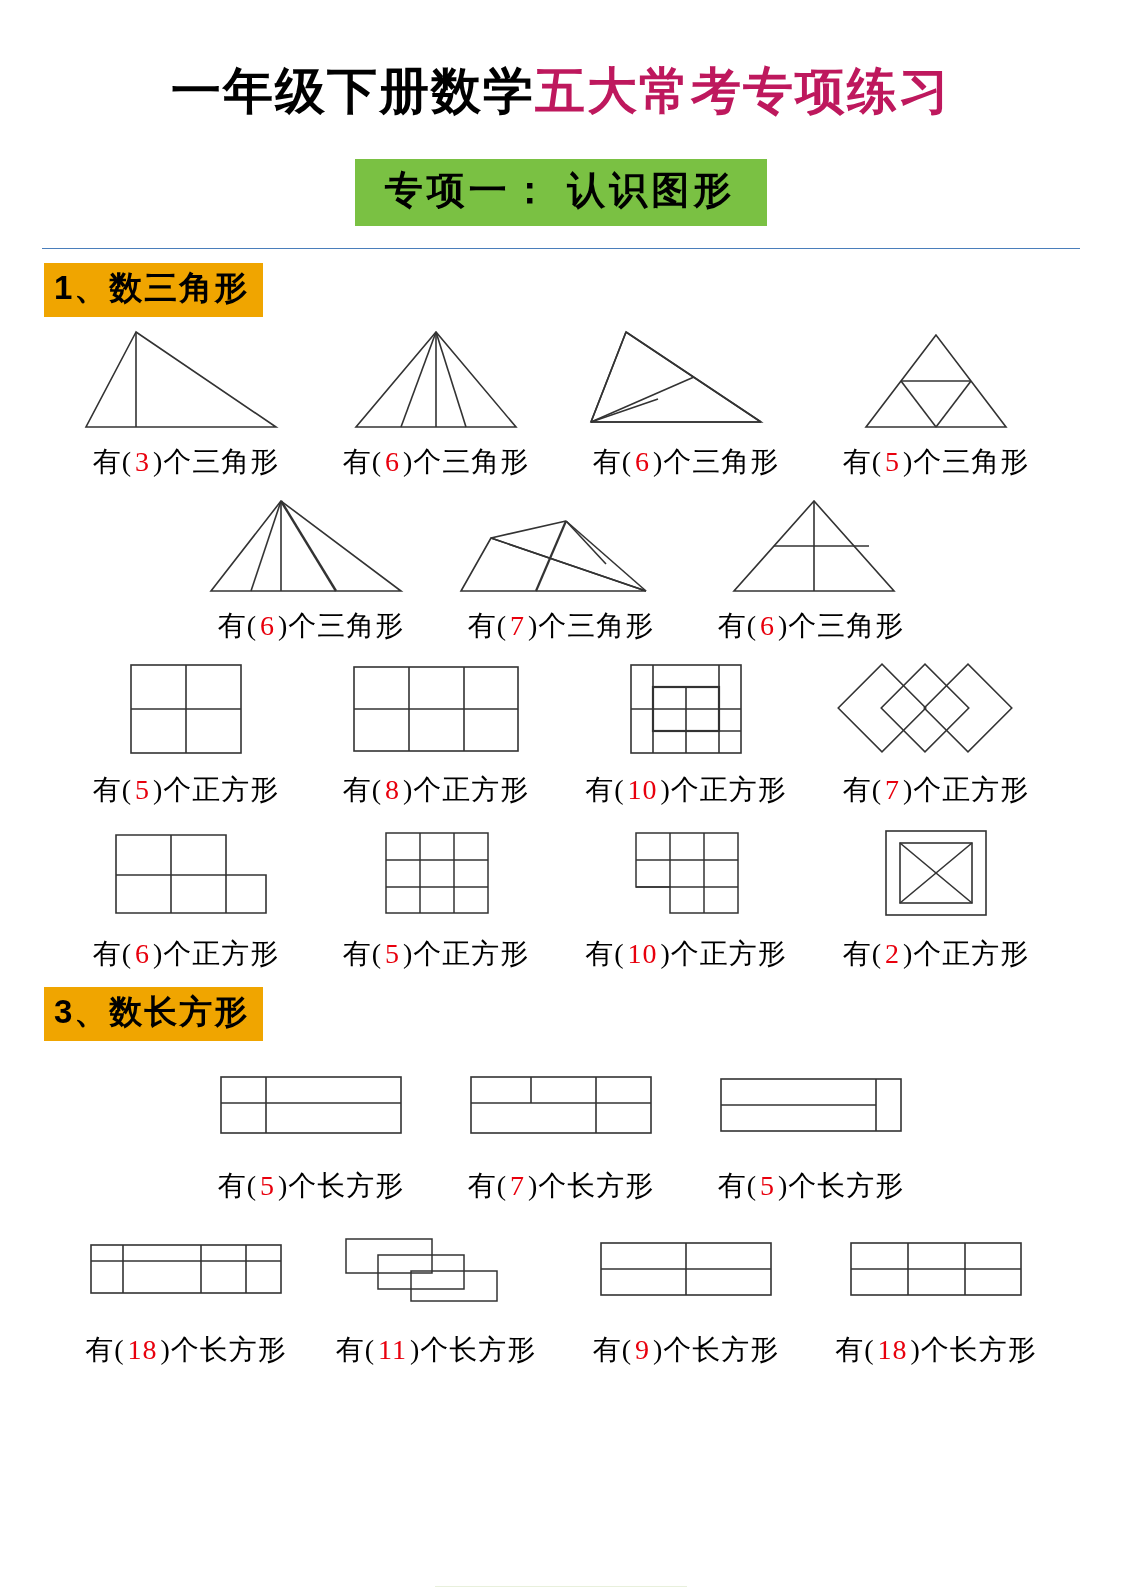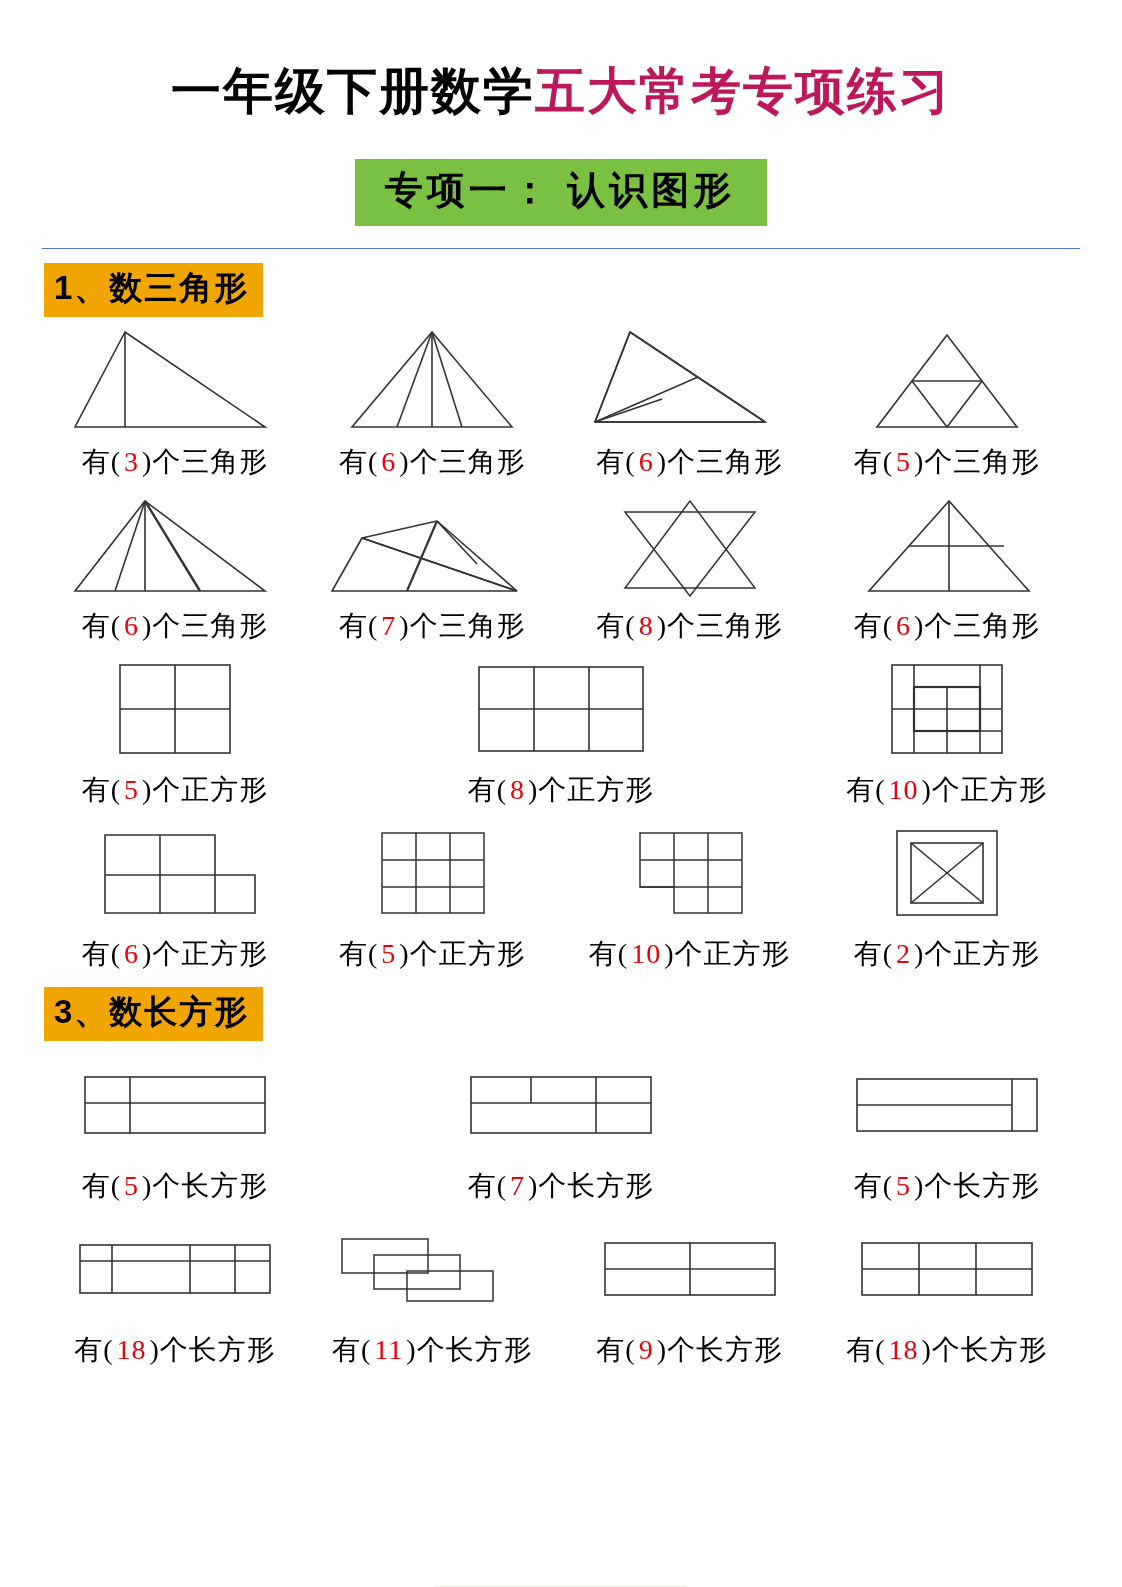--- a/index.html
+++ b/index.html
@@ -63,21 +63,21 @@
     font-size: 33px;
     font-weight: bold;
     letter-spacing: 2px;
     padding: 3px 14px 6px 10px;
     font-family: "Liberation Sans", "DejaVu Sans", sans-serif;
   }
 
   
   .row {
     display: flex;
-    justify-content: space-between;
+    justify-content: center;
     align-items: flex-end;
     padding: 0 14px;
     margin-top: 8px;
   }
   .cell {
     width: 250px;
     display: flex;
     flex-direction: column;
     align-items: center;
   }
@@ -228,33 +228,20 @@
             <line x1="35" y1="42" x2="110" y2="25"></line>
             <line x1="110" y1="25" x2="150" y2="68"></line>
           </g>
         </svg>
       </div>
       <div class="caption">
         <span>有(</span><span class="num">7</span><span>)个三角形</span>
       </div>
     </div>
 
-    <div class="cell">
-      <div class="fig">
-        <svg width="170" height="105" viewBox="0 0 170 105">
-          <g stroke="#333" stroke-width="1.5" fill="none">
-            <path d="M85 5 L20 92 L150 92 Z"></path>
-            <path d="M85 100 L20 16 L150 16 Z"></path>
-          </g>
-        </svg>
-      </div>
-      <div class="caption">
-        <span>有(</span><span class="num">8</span><span>)个三角形</span>
-      </div>
-    </div>
 
     <div class="cell">
       <div class="fig">
         <svg width="185" height="105" viewBox="0 0 185 105">
           <g stroke="#333" stroke-width="1.6" fill="none">
             <path d="M95 5 L15 95 L175 95 Z"></path>
             <line x1="55" y1="50" x2="150" y2="50"></line>
             <line x1="95" y1="5" x2="95" y2="95"></line>
           </g>
         </svg>
@@ -310,20 +297,34 @@
             <line x1="10" y1="52" x2="120" y2="52"></line>
             <line x1="32" y1="74" x2="120" y2="74"></line>
           </g>
         </svg>
       </div>
       <div class="caption">
         <span>有(</span><span class="num">10</span><span>)个正方形</span>
       </div>
     </div>
 
+    <div class="cell">
+      <div class="fig sq">
+        <svg width="210" height="104" viewBox="0 0 210 104">
+          <g stroke="#333" stroke-width="1.5" fill="none">
+            <rect x="20" y="20" width="62" height="62" transform="rotate(45 51 51)"></rect>
+            <rect x="63" y="20" width="62" height="62" transform="rotate(45 94 51)"></rect>
+            <rect x="106" y="20" width="62" height="62" transform="rotate(45 137 51)"></rect>
+          </g>
+        </svg>
+      </div>
+      <div class="caption">
+        <span>有(</span><span class="num">7</span><span>)个正方形</span>
+      </div>
+    </div>
   </div>
 
   <div class="row">
     <div class="cell">
       <div class="fig sq">
         <svg width="170" height="96" viewBox="0 0 170 96">
           <g stroke="#333" stroke-width="1.6" fill="none">
             <path d="M15 10 H125 V50 H165 V88 H15 Z"></path>
             <line x1="15" y1="50" x2="125" y2="50"></line>
             <line x1="70" y1="10" x2="70" y2="88"></line>

